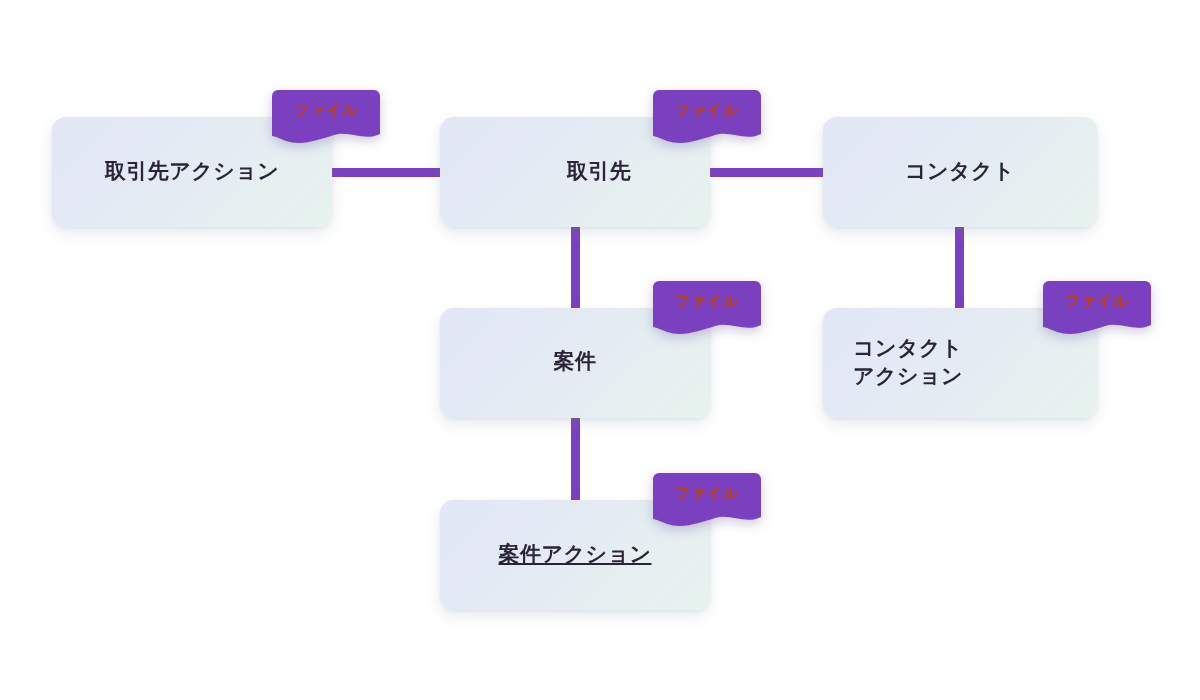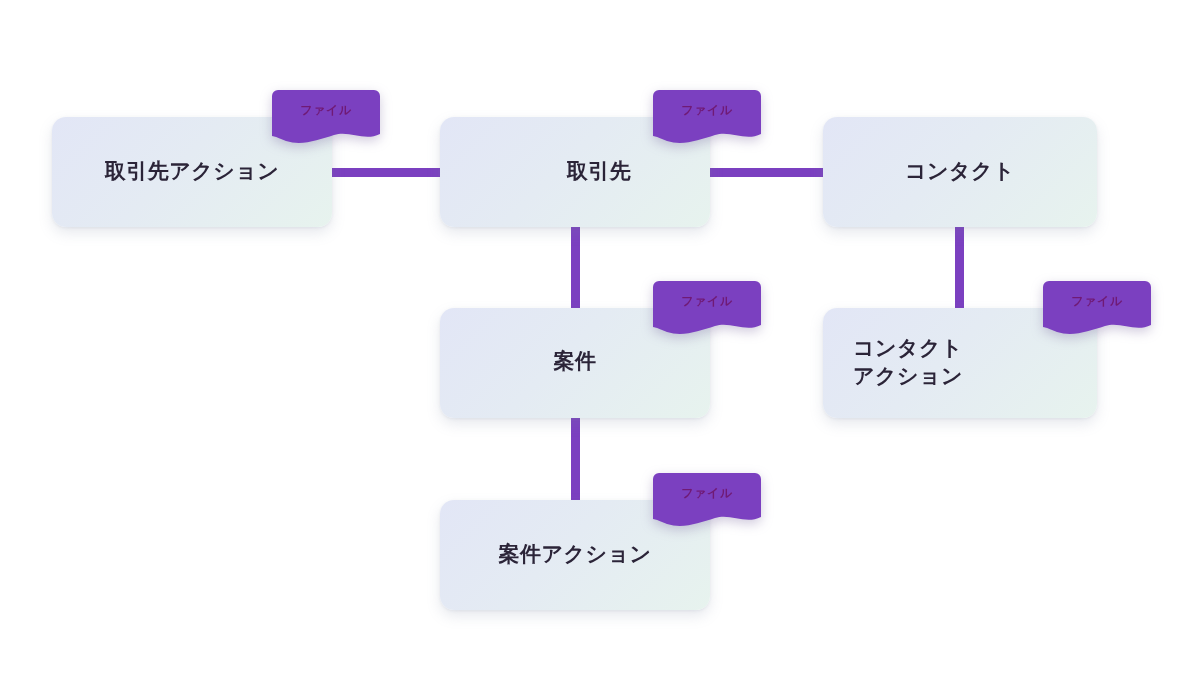--- a/index.html
+++ b/index.html
@@ -68,22 +68,22 @@
   }
   .badge-text {
     position: absolute;
     top: 0;
     left: 0;
     width: 100%;
     height: 40px;
     display: flex;
     align-items: center;
     justify-content: center;
-    color: #701a75;
-    font-size: 12px;
+    color: #c2410c;
+    font-size: 15px;
     font-weight: 700;
     letter-spacing: 0.6px;
     pointer-events: none;
   }
 </style>
 </head>
 <body>
 
 <div id="canvas" style="background: rgb(255, 255, 255);">
     <div class="conn" style="left: 328px; top: 168px; width: 118px; height: 9px; background: rgb(123, 64, 192);"></div>
@@ -101,21 +101,21 @@
       <div class="node-label" style="color: rgb(43, 36, 56);">コンタクト</div>
     </div>
     <div class="node" style="left: 440px; top: 308px; width: 270px; height: 110px; font-family: Liberation Mono, monospace;">
       <div class="node-label" style="color: rgb(43, 36, 56);">案件</div>
     </div>
     <div class="node align-left" style="left: 823px; top: 308px; width: 274px; height: 110px;">
       <div class="node-label" style="color: rgb(43, 36, 56);">コンタクト
 アクション</div>
     </div>
     <div class="node" style="left: 440px; top: 500px; width: 270px; height: 110px;">
-      <div class="node-label" style="color: rgb(43, 36, 56);">案件アクション</div>
+      <div class="node-label" style="color: rgb(43, 36, 56); text-decoration: underline;">案件アクション</div>
     </div>
     <div class="badge" style="left: 272px; top: 90px;">
       <svg viewBox="0 0 108 58" preserveAspectRatio="none">
         <path d="M6 0 H102 A6 6 0 0 1 108 6 V44 C 92 52, 78 40, 62 45 C 46 50, 30 56, 14 51 C 10 49.7, 6 47, 0 46 V6 A6 6 0 0 1 6 0 Z" fill="#7b40c0"></path>
       </svg>
       <div class="badge-text">ファイル</div>
     </div>
     <div class="badge" style="left: 653px; top: 90px;">
       <svg viewBox="0 0 108 58" preserveAspectRatio="none">
         <path d="M6 0 H102 A6 6 0 0 1 108 6 V44 C 92 52, 78 40, 62 45 C 46 50, 30 56, 14 51 C 10 49.7, 6 47, 0 46 V6 A6 6 0 0 1 6 0 Z" fill="#7b40c0"></path>

